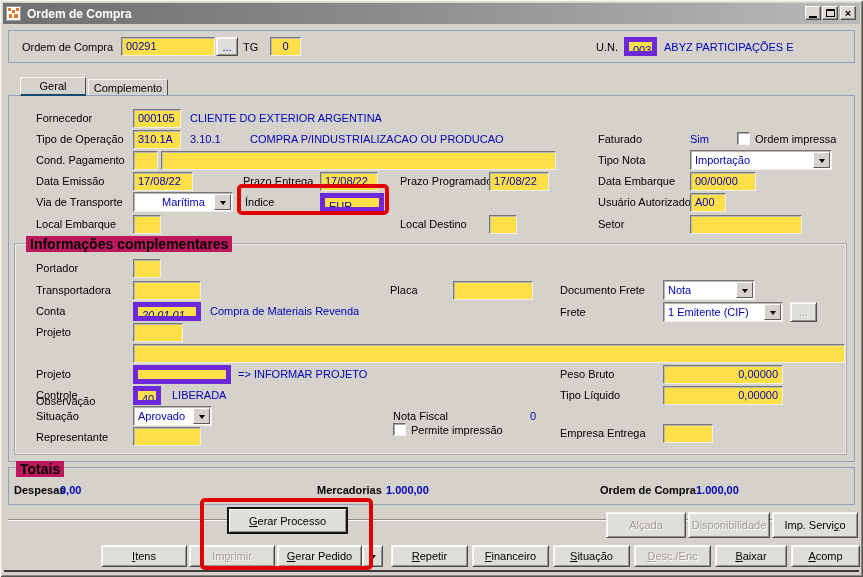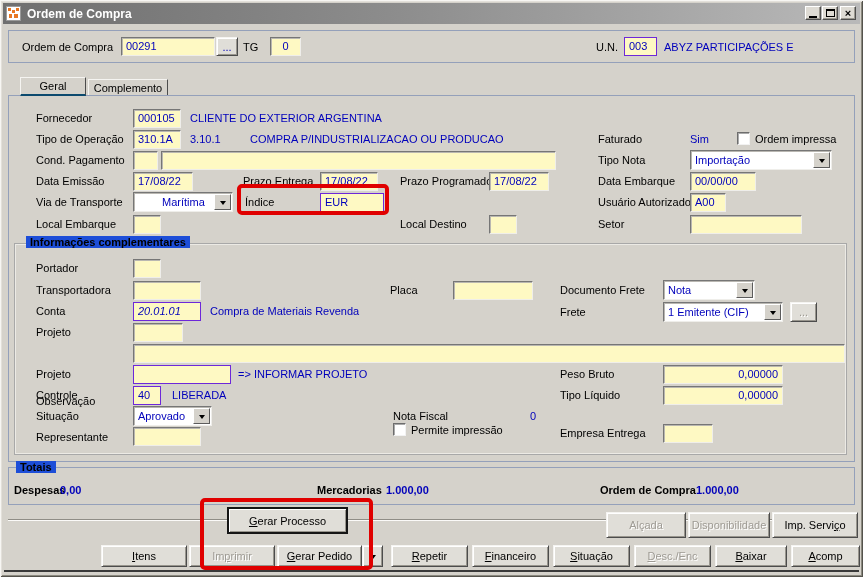--- a/index.html
+++ b/index.html
@@ -14,34 +14,34 @@
   .winbtn{position:absolute;top:6px;width:16px;height:14px;background:#dedbd4;
     border:1px solid;border-color:#fff #4e4e4e #4e4e4e #fff;box-shadow:inset -1px -1px 0 #9a978f;
     display:flex;align-items:center;justify-content:center;font-size:9px;color:#000;}
   .g-min{width:8px;height:2px;background:#000;margin-top:7px;}
   .g-max{width:9px;height:8px;border:1px solid #000;border-top:2px solid #000;}
   .g-close{font-size:11px;font-weight:bold;line-height:1;}
   .panel{position:absolute;border:1px solid #94a0ba;background:#d5d2cb;}
   .L{position:absolute;font-size:11px;color:#000;white-space:nowrap;}
   .B{font-weight:bold;}
   .V{color:#0000bb;}
-  .F{position:absolute;height:19px;background:#fef9c3;border:1px solid;border-color:#767676 #efeeea #efeeea #767676;
+  .F{position:absolute;height:19px;background:#fde047;border:1px solid;border-color:#767676 #efeeea #efeeea #767676;
     box-shadow:inset 1px 1px 0 #b9b7b1;font-size:11px;color:#0000bb;padding:2px 4px 0;white-space:nowrap;overflow:hidden;}
-  .F.flat{border:1px solid #6d28d9;box-shadow:none;}
+  .F.flat{border:5px solid #6d28d9;box-shadow:none;}
   .F.tr{text-align:right;}
   .F.tc{text-align:center;}
   .DD{position:absolute;height:20px;background:#fff;border:1px solid;border-color:#767676 #efeeea #efeeea #767676;
     box-shadow:inset 1px 1px 0 #b9b7b1;font-size:11px;color:#0000bb;padding:3px 20px 0 4px;white-space:nowrap;overflow:hidden;}
   .DD .arrow{position:absolute;right:1px;top:1px;bottom:1px;width:17px;background:#d5d2cb;
     border:1px solid;border-color:#fff #5c5c5c #5c5c5c #fff;display:flex;align-items:center;justify-content:center;}
   .tri{width:0;height:0;border:3px solid transparent;border-top:4px solid #000;margin-top:4px;}
   .CB{position:absolute;width:13px;height:13px;background:#fff;border:1px solid;border-color:#6d6d6d #f2f2f2 #f2f2f2 #6d6d6d;
     box-shadow:inset 1px 1px 0 #aaa;}
   .group{position:absolute;border:1px solid #a8a8a8;box-shadow:inset 0 0 0 1px #eceae5;}
-  .legend{position:absolute;font-size:11px;font-weight:bold;background:#1d4ed8;padding:0 4px;white-space:nowrap;}
+  .legend{position:absolute;font-size:14px;font-weight:bold;background:#be185d;padding:0 4px;white-space:nowrap;}
   .BTN{position:absolute;background:#e0ded8;border:1px solid;border-color:#f5f4f1 #4c4c4c #4c4c4c #f5f4f1;
     box-shadow:inset 1px 1px 0 #fff, inset -1px -1px 0 #98958d;
     display:flex;align-items:center;justify-content:center;font-size:11px;color:#000;white-space:nowrap;cursor:default;}
   .BTN.dis{color:#9e9b94;text-shadow:1px 1px 0 #fff;}
   .BTN u{text-decoration:underline;}
   .default-btn{border:2px solid #151515;box-shadow:inset 1px 1px 0 #fff, inset -1px -1px 0 #98958d;}
   .tab{position:absolute;background:#d5d2cb;border:1px solid;border-color:#f5f4f1 #4c4c4c transparent #f5f4f1;
     display:flex;align-items:center;justify-content:center;font-size:11px;}
   .redbox{position:absolute;border:4px solid #e00000;border-radius:5px;z-index:30;pointer-events:none;}
   .sep{position:absolute;left:8px;width:847px;height:2px;border-top:1px solid #8f8d86;border-bottom:1px solid #fbfaf8;}

